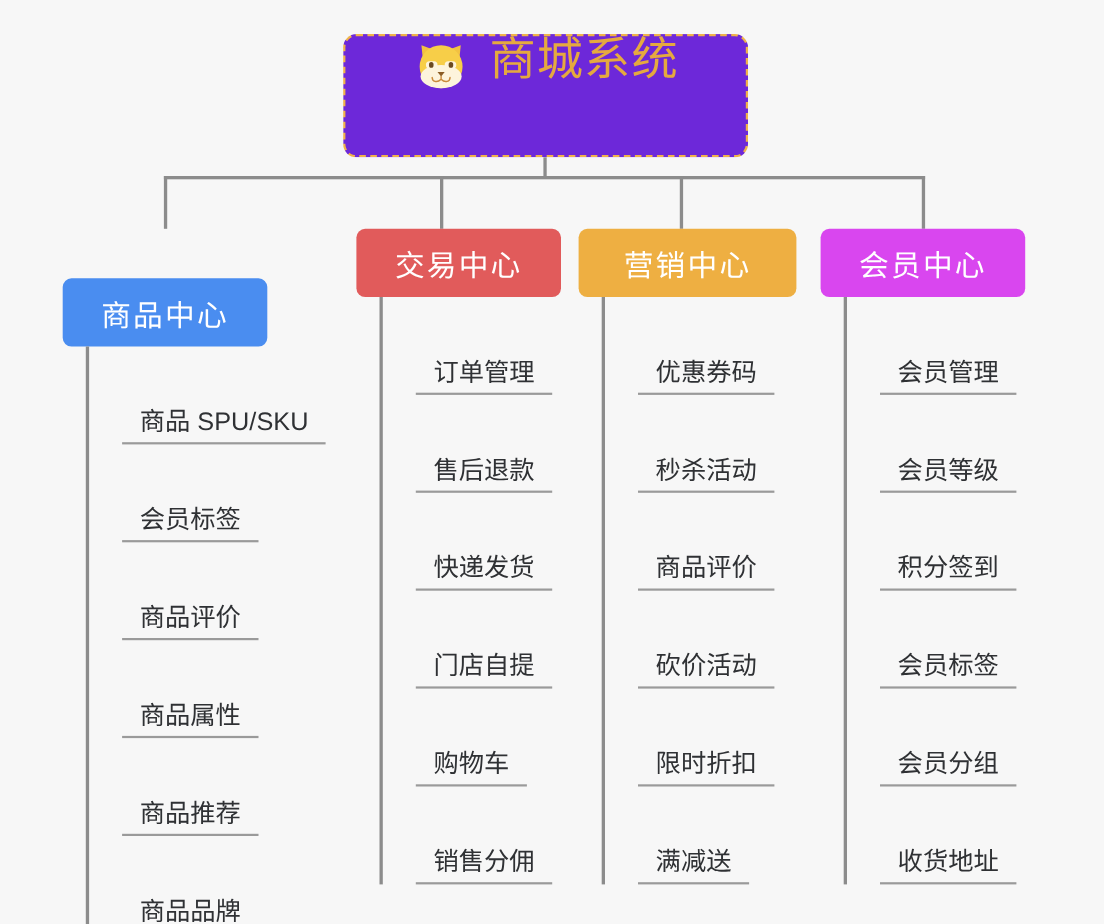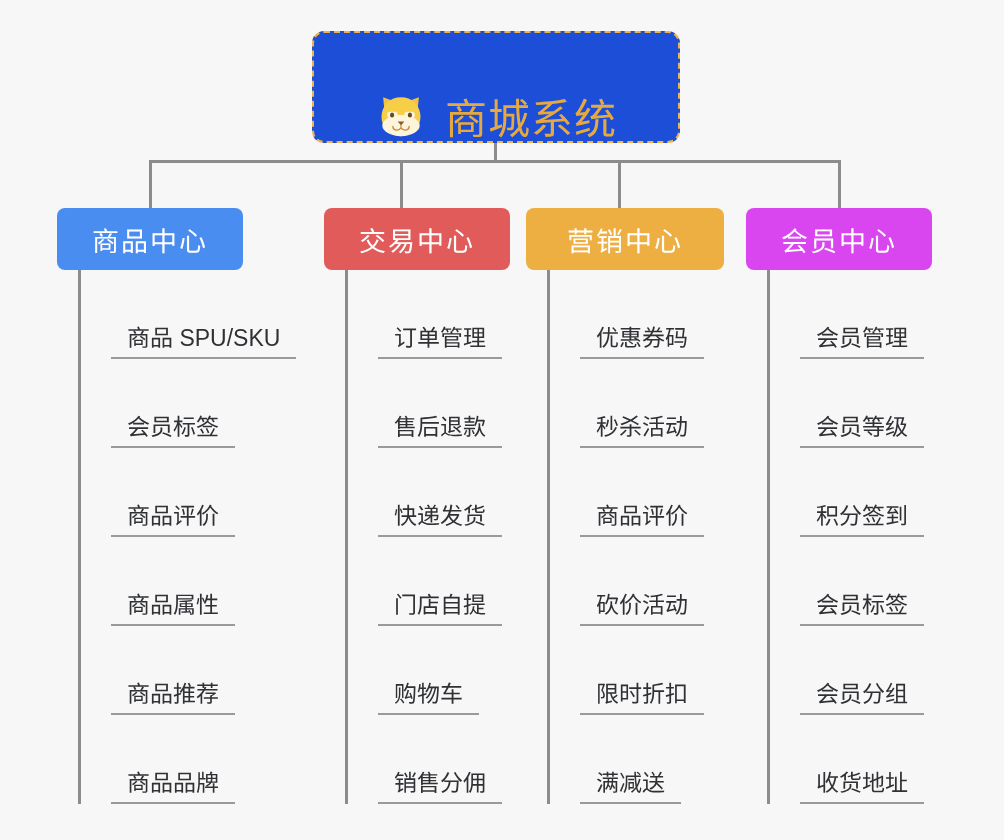--- a/index.html
+++ b/index.html
@@ -23,25 +23,25 @@
   }
 
   
   .root-node {
     position: absolute;
     left: 312px;
     top: 31px;
     width: 368px;
     height: 112px;
     box-sizing: border-box;
-    background: #1d4ed8;
+    background: #6d28d9;
     border: 2px dashed #f0b34a;
     border-radius: 12px;
     display: flex;
-    align-items: flex-end;
+    align-items: flex-start;
     justify-content: center;
     gap: 18px;
   }
   .root-emoji {
     width: 52px;
     height: 52px;
     flex: 0 0 52px;
     position: relative;
     display: block;
   }
@@ -114,21 +114,21 @@
     font-size: 23px;
     line-height: 1.1;
     color: #2f3134;
     white-space: nowrap;
     border-bottom: 2px solid #9a9a9a;
     margin-top: 48px;
   }
 
   
   .branch-1 { left: 57px; }
-  .branch-1 .branch-header { width: 186px; background: #4a8df0; }
+  .branch-1 .branch-header { width: 186px; background: #4a8df0; margin-top: 45px; }
   .branch-2 { left: 324px; }
   .branch-2 .branch-header { width: 186px; background: #e15b5b; }
   .branch-3 { left: 526px; }
   .branch-3 .branch-header { width: 198px; background: #eeaf42; }
   .branch-4 { left: 746px; }
   .branch-4 .branch-header { width: 186px; background: #d946ef; }
 </style>
 </head>
 <body>
 

